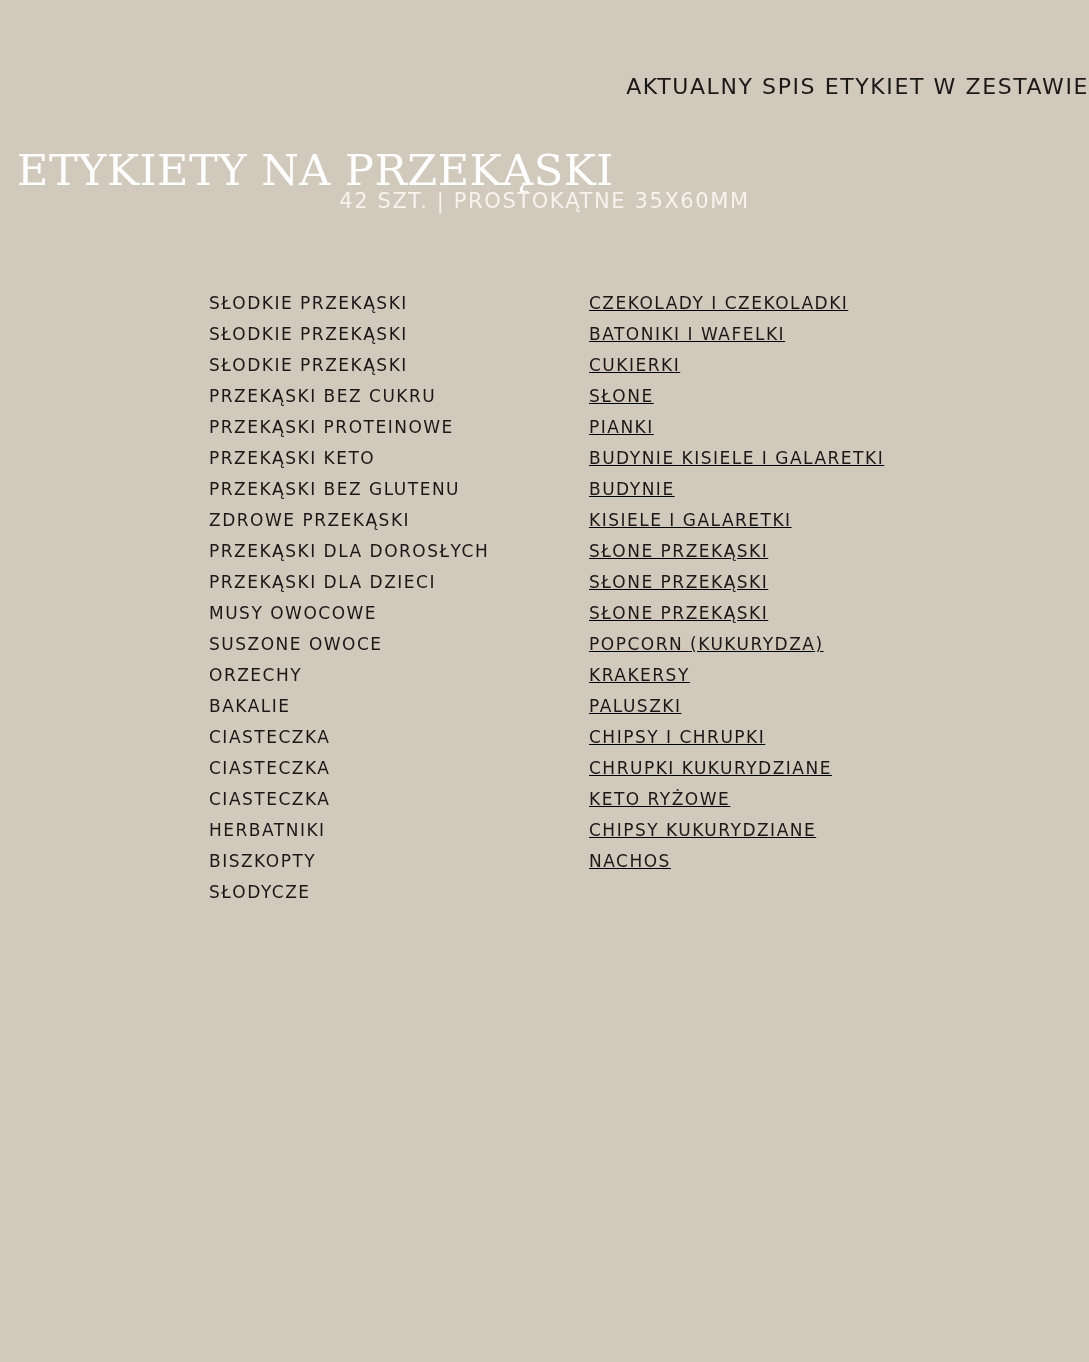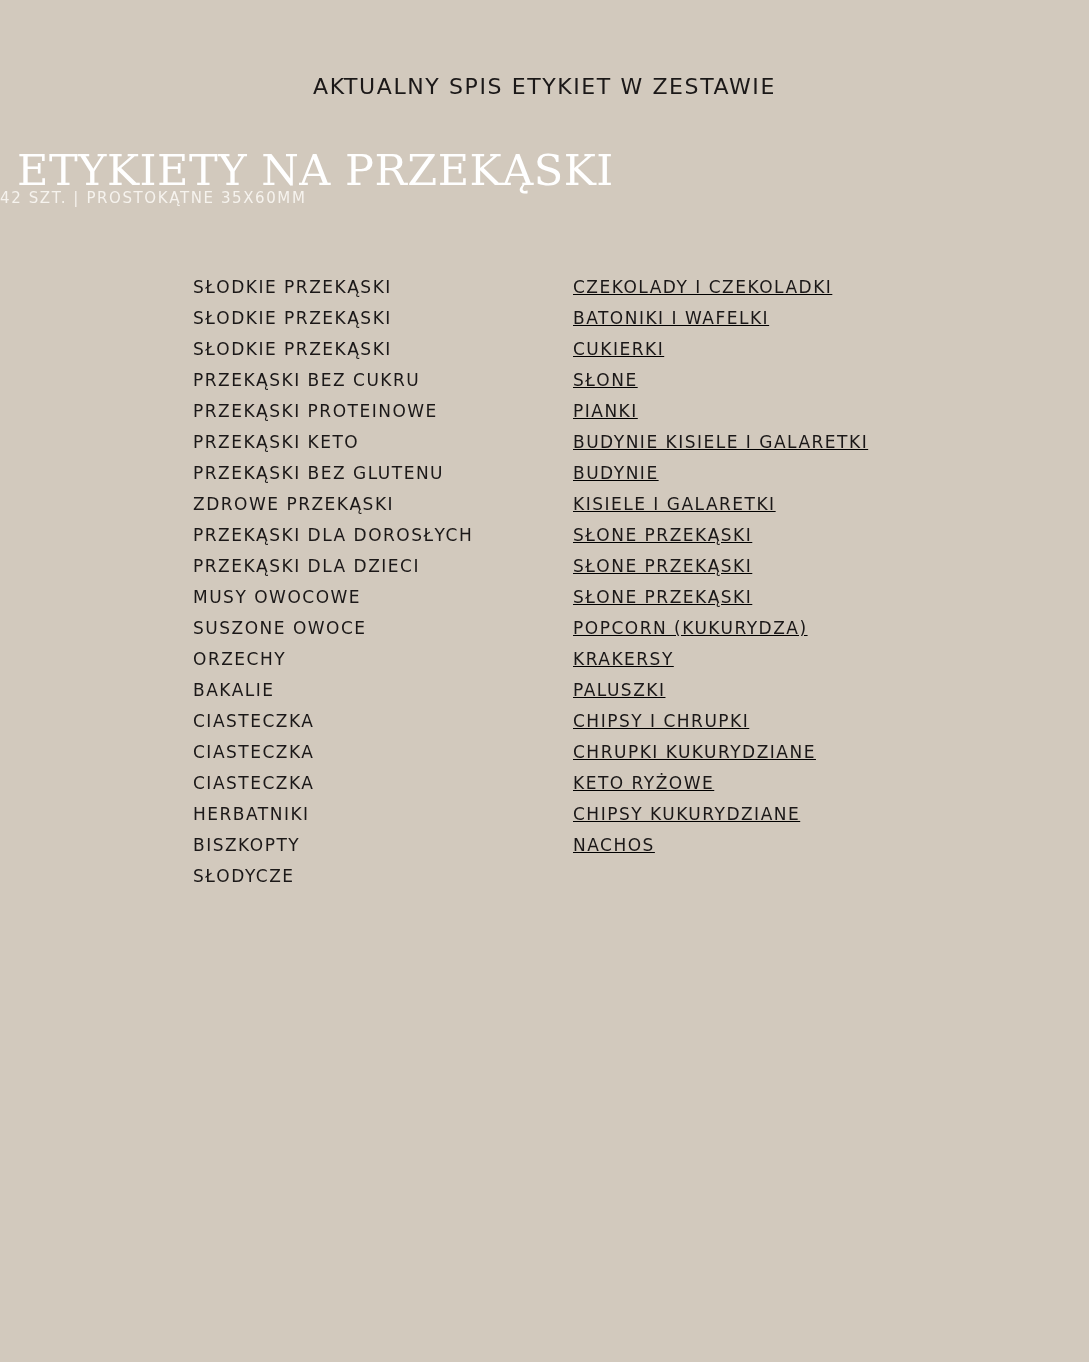--- a/index.html
+++ b/index.html
@@ -12,21 +12,21 @@
       background: #d2c9bd;
       position: relative;
       overflow: hidden;
       font-family: "DejaVu Sans", sans-serif;
     }
     .kicker {
       position: absolute;
       top: 74px;
       left: 0;
       width: 1089px;
-      text-align: center;
+      text-align: right;
       font-family: "DejaVu Sans", sans-serif;
       font-size: 22px;
       letter-spacing: 1.6px;
       color: #1b1818;
       font-weight: normal;
       margin: 0;
     }
     .title {
       position: absolute;
       top: 128px;
@@ -37,32 +37,32 @@
       letter-spacing: 0.5px;
       color: #ffffff;
       font-weight: normal;
       margin: 17px;
     }
     .subtitle {
       position: absolute;
       top: 189px;
       left: 0;
       width: 1089px;
-      text-align: left;
+      text-align: center;
       font-family: "DejaVu Sans", sans-serif;
-      font-size: 15px;
+      font-size: 21px;
       letter-spacing: 1.6px;
       color: #f6f3ee;
       margin: 0;
     }
     .col {
       position: absolute;
       top: 276px;
       list-style: none;
-      margin: 0;
+      margin: 16px;
       padding: 0;
     }
     .col-left { left: 193px; }
     .col-right { left: 573px; text-decoration: underline; }
     .col li {
       height: 31px;
       line-height: 23px;
       font-family: "DejaVu Sans", sans-serif;
       font-size: 17px;
       letter-spacing: 1.5px;

